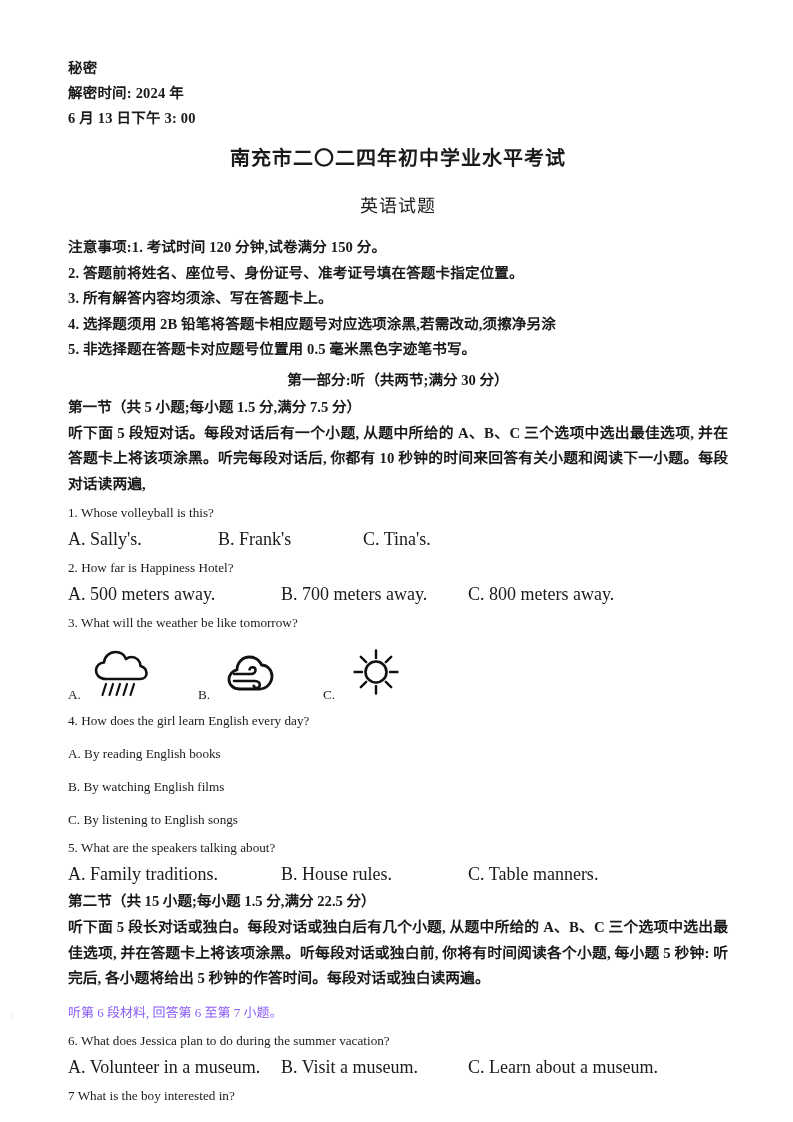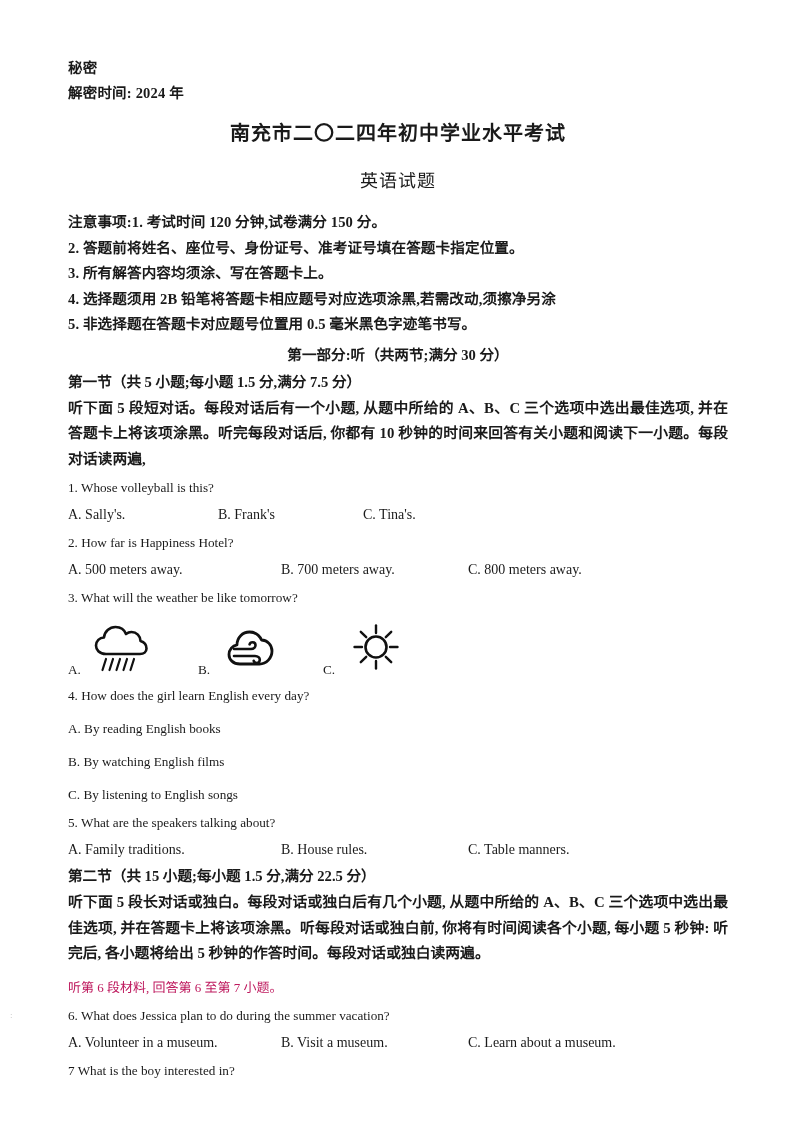--- a/index.html
+++ b/index.html
@@ -96,21 +96,21 @@
   .instructions.wide { width: 660px; }
 
   
   .question {
     font-size: 13.2px;
     line-height: 25px;
     margin-top: 3px;
     white-space: nowrap;
   }
   .options-row {
-    font-size: 14px;
+    font-size: 18px;
     line-height: 25px;
     margin-top: 2px;
     position: relative;
     height: 25px;
   }
   .options-row .opt {
     position: absolute;
     top: 0;
     white-space: nowrap;
   }
@@ -155,21 +155,21 @@
     height: 56px;
   }
   .icon-slot.s1 { left: 0px; }
   .icon-slot.s2 { left: 130px; }
   .icon-slot.s3 { left: 255px; }
 
   
   .material-line {
     font-size: 13px;
     line-height: 24px;
-    color: #be185d;
+    color: #8b5cf6;
     margin-top: 9px;
     white-space: nowrap;
   }
 
   .smudge {
     position: absolute;
     left: 10px;
     top: 1012px;
     width: 5px;
     height: 6px;
@@ -180,20 +180,21 @@
 </style>
 </head>
 <body>
 
 <div class="page">
   <div class="content">
 
     <div class="secret-block">
       <div class="secret-line">秘密</div>
       <div class="secret-line">解密时间: 2024 年</div>
+      <div class="secret-line">6 月 13 日下午 3: 00</div>
     </div>
 
     <div class="doc-title">南充市二〇二四年初中学业水平考试</div>
     <div class="doc-subtitle">英语试题</div>
 
     <div class="notice-list">
       <div class="notice-item">注意事项:1. 考试时间 120 分钟,试卷满分 150 分。</div>
       <div class="notice-item">2. 答题前将姓名、座位号、身份证号、准考证号填在答题卡指定位置。</div>
       <div class="notice-item">3. 所有解答内容均须涂、写在答题卡上。</div>
       <div class="notice-item">4. 选择题须用 2B 铅笔将答题卡相应题号对应选项涂黑,若需改动,须擦净另涂</div>

